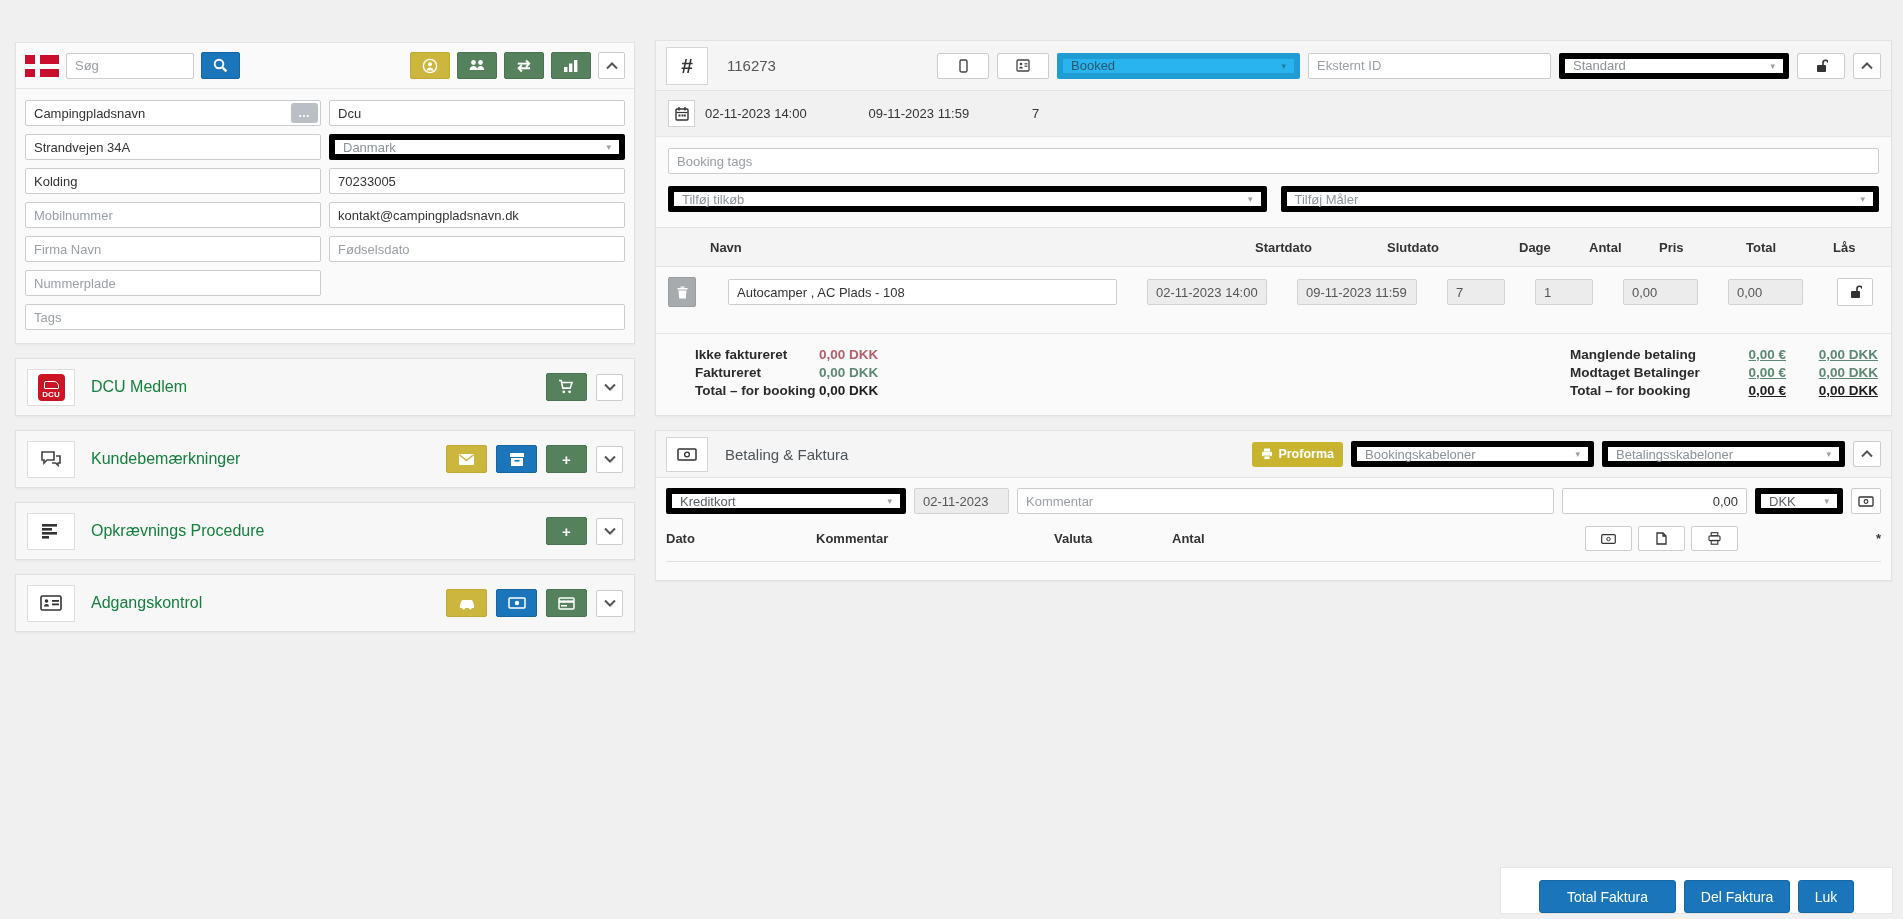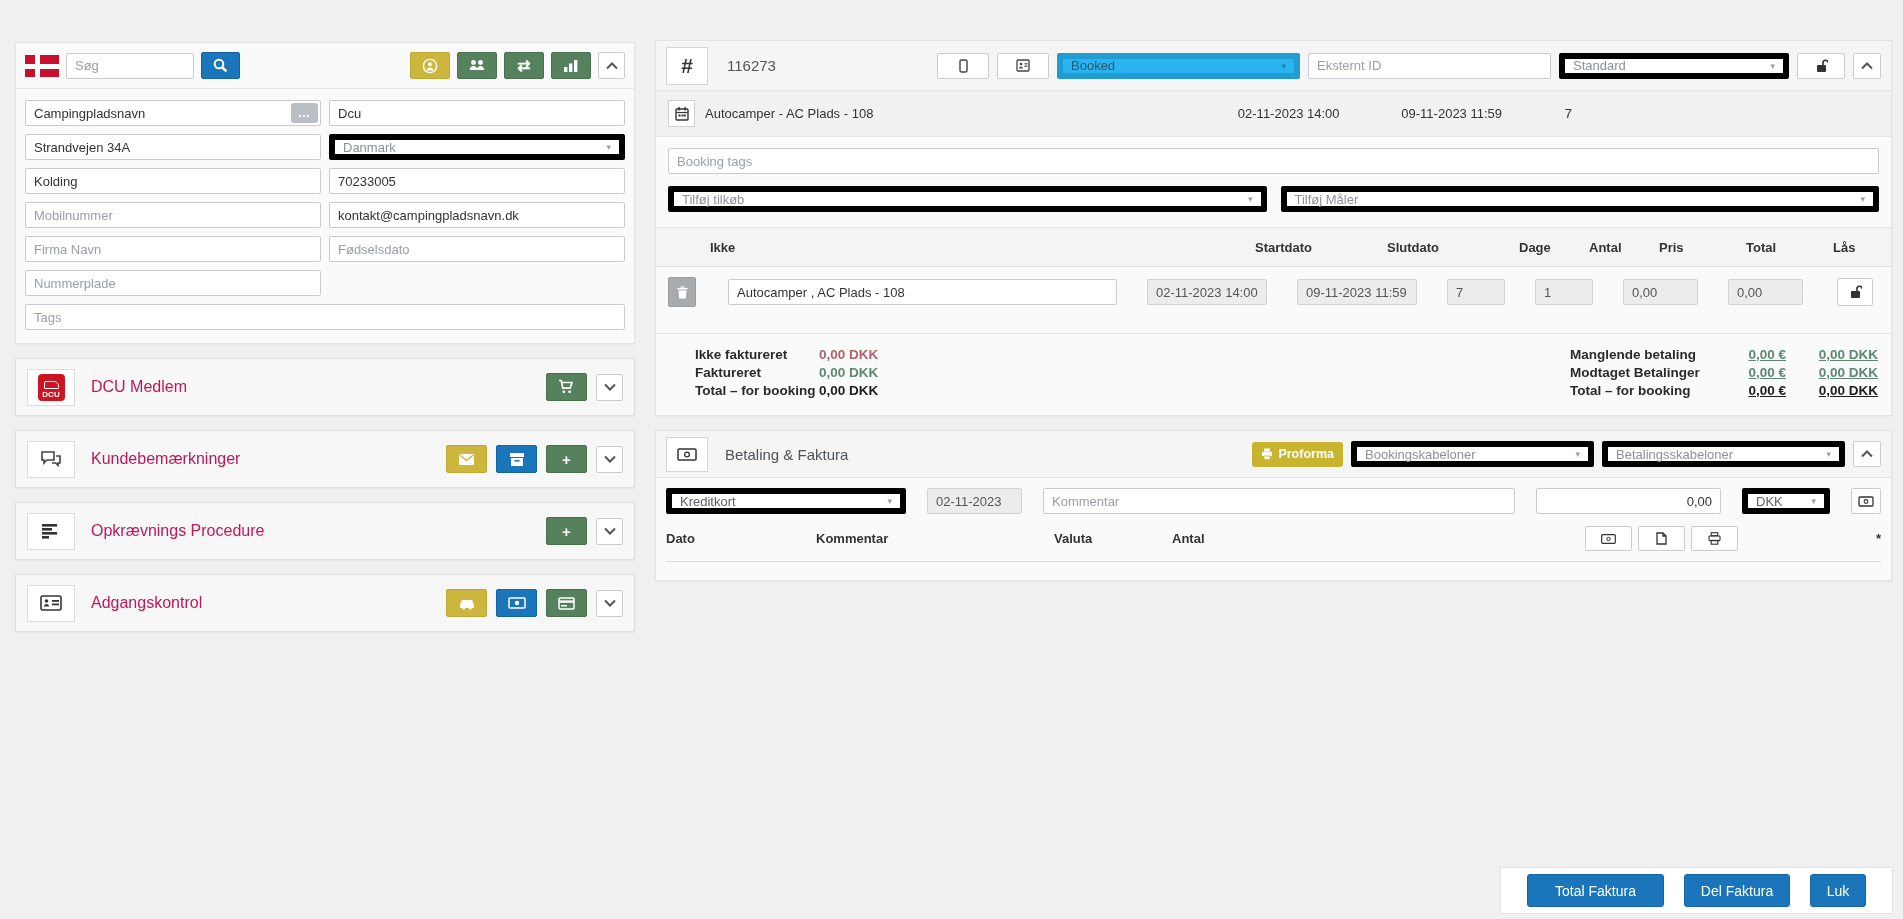--- a/index.html
+++ b/index.html
@@ -45,21 +45,21 @@
   .fld-wrap { position:relative; }
   .dots-btn { position:absolute; right:3px; top:3px; width:27px; height:20px; background:#b9bfc4;
               border-radius:3px; color:#fff; display:flex; align-items:center; justify-content:center;
               font-size:12px; font-weight:bold; letter-spacing:1px; cursor:pointer; }
   .tags-row { padding:8px 9px 13px 9px; }
 
   .sect { margin-top:14px; background:#f7f7f7; border:1px solid #e0e0e0; height:58px;
           display:flex; align-items:center; padding:0 11px; gap:9px; box-shadow:0 1px 2px rgba(0,0,0,.05); }
   .sect-icon { width:48px; height:37px; background:#fff; border:1px solid #ddd; flex:0 0 auto;
                display:flex; align-items:center; justify-content:center; }
-  .sect-title { font-size:16px; color:#be185d; flex:1; margin-left:7px; white-space:nowrap; }
+  .sect-title { font-size:16px; color:#15803d; flex:1; margin-left:7px; white-space:nowrap; }
   .dcu-logo { width:27px; height:27px; background:#cc1424; border-radius:4px; color:#fff;
               display:flex; flex-direction:column; align-items:center; justify-content:flex-end;
               font-size:8px; font-weight:bold; line-height:9px; padding-bottom:2px; }
   .dcu-cara { width:15px; height:8px; border:1.5px solid #fff; border-radius:2px 5px 1px 1px; margin-bottom:1px; }
   .sbtn { width:41px; height:28px; }
   .plus-glyph { color:#fff; font-size:15px; font-weight:bold; line-height:1; }
   .transfer-glyph { color:#fff; font-size:16px; font-weight:bold; line-height:1; }
 
   
   .right-col { position:absolute; left:655px; top:40px; width:1237px; }
@@ -109,37 +109,37 @@
 
   .pay-card { margin-top:14px; }
   .pay-head { height:47px; background:#f5f5f6; border-bottom:1px solid #e3e3e3;
               display:flex; align-items:center; gap:8px; padding:0 10px; }
   .pay-icon-box { width:42px; height:35px; background:#fff; border:1px solid #d5d5d5;
                   display:flex; align-items:center; justify-content:center; }
   .pay-title { font-size:15px; color:#4d5357; margin-left:9px; flex:1; }
   .proforma { height:25px; background:#c8b42f; border-radius:3px; color:#fff; font-size:12.5px;
               font-weight:bold; display:flex; align-items:center; gap:5px; padding:0 9px; cursor:pointer; }
   .pay-sel { width:243px; }
-  .pay-row { display:flex; align-items:flex-end; gap:21px; padding:10px 10px 6px 10px; }
+  .pay-row { display:flex; align-items:flex-end; gap:8px; padding:10px 10px 6px 10px; }
   .method-sel { width:240px; flex:0 0 auto; }
   .pay-date { width:95px; flex:0 0 auto; }
   .pay-comment { flex:1; }
   .pay-amount { width:185px; flex:0 0 auto; text-align:right; }
   .cur-sel { width:88px; flex:0 0 auto; }
   .money-btn { width:30px; height:26px; flex:0 0 auto; }
   .ptable-head { display:flex; align-items:center; padding:6px 10px 2px 10px; font-weight:bold; font-size:13px; color:#333; }
   .p-dato{width:150px;} .p-komm{width:238px;} .p-val{width:118px;} .p-ant{flex:1;}
   .pt-btn { width:47px; height:25px; margin-right:6px; }
   .pt-spacer { width:132px; }
   .p-star { font-weight:bold; color:#333; }
   .ptable-div { border-top:1px solid #dedede; margin:8px 10px 0 10px; height:19px; }
 
   .footer-bar { position:absolute; left:1500px; top:867px; width:393px; height:47px;
-                background:#fff; border:1px solid #e4e4e4; display:flex; align-items:center;
-                justify-content:center; gap:20px; }
+                background:#fff; border:1px solid #e4e4e4; display:flex; align-items:flex-end;
+                justify-content:center; gap:8px; }
   .foot-btn { height:33px; background:#1b75bb; border:1px solid #1668a5; border-radius:3px;
               color:#fff; font-size:14px; display:flex; align-items:center; justify-content:center;
               padding:0 10px; cursor:pointer; }
   .fb-total { width:137px; } .fb-del { width:106px; } .fb-luk { width:56px; }
   svg { display:block; }
 </style>
 </head>
 <body>
 
 <div class="left-col">
@@ -411,21 +411,20 @@
         <svg width="14" height="15" viewBox="0 0 14 15">
             <rect x="1" y="3" width="12" height="11" rx="1" fill="none" stroke="#333" stroke-width="1.4"></rect>
             <line x1="4" y1="1" x2="4" y2="4.5" stroke="#333" stroke-width="1.4"></line>
             <line x1="10" y1="1" x2="10" y2="4.5" stroke="#333" stroke-width="1.4"></line>
             <line x1="1.5" y1="6.5" x2="12.5" y2="6.5" stroke="#333" stroke-width="1.2"></line>
             <rect x="3.5" y="8.5" width="2" height="2" fill="#333"></rect>
             <rect x="6.5" y="8.5" width="2" height="2" fill="#333"></rect>
             <rect x="9" y="8.5" width="1.8" height="2" fill="#333"></rect>
           </svg>
       </div>
-      <div class="sum-name">Autocamper - AC Plads - 108</div>
       <div class="sum-start">02-11-2023 14:00</div>
       <div class="sum-end">09-11-2023 11:59</div>
       <div class="sum-days">7</div>
     </div>
 
     <div class="bk-tags-row">
       <input class="inp" placeholder="Booking tags" style="">
     </div>
 
     <div class="addons-row">
@@ -434,21 +433,21 @@
         <span class="arr">▾</span>
       </div>
       <div class="sel">
         <span>Tilføj Måler</span>
         <span class="arr">▾</span>
       </div>
     </div>
 
     <div class="ltable-head">
       <div class="c-del"></div>
-      <div class="c-name">Ikke</div>
+      <div class="c-name">Navn</div>
       <div class="c-start">Startdato</div>
       <div class="c-end">Slutdato</div>
       <div class="c-days">Dage</div>
       <div class="c-qty">Antal</div>
       <div class="c-price">Pris</div>
       <div class="c-total">Total</div>
       <div class="c-lock">Lås</div>
     </div>
 
     <div class="ltable-row">

